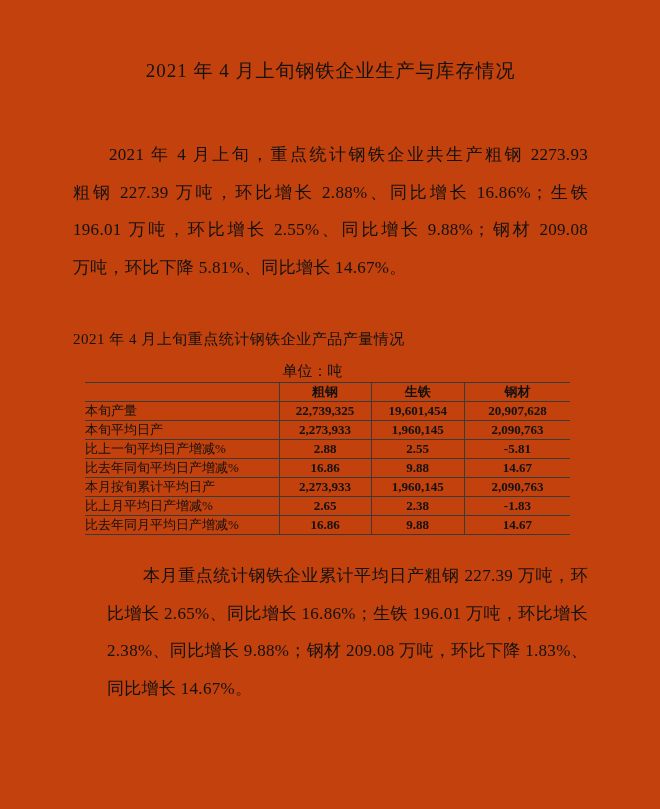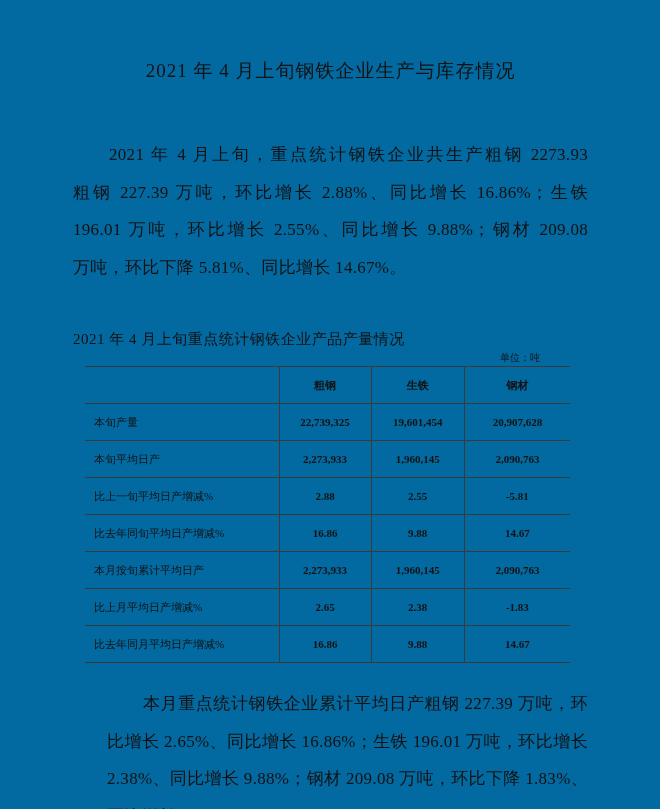--- a/index.html
+++ b/index.html
@@ -1,51 +1,51 @@
 <!DOCTYPE html>
 <html><head>
 <meta charset="utf-8">
 <style>
   html,body { margin:0; padding:0; background:#ffffff; }
   .page {
-    width:660px; height:809px; background:#0369a1; overflow:hidden;
+    width:660px; height:809px; background:#c2410c; overflow:hidden;
     font-family:"Liberation Serif","DejaVu Serif",serif;
     color:#121212; position:relative; box-sizing:border-box;
   }
   .content { padding:0 72px 0 73px; }
   .doc-title {
     margin:0; padding-top:58px; text-align:center;
     font-size:19px; font-weight:normal; letter-spacing:1px;
   }
   .para { font-size:17px; line-height:37.5px; letter-spacing:0.3px; }
   .para-1 { margin-top:52px; }
   .para-2 { margin-top:22px;margin-left:34px; }
   .line { width:100%; }
   .jl { text-align:justify; text-align-last:justify; }
   .ll { text-align:right; text-align-last:left; }
   .fl { text-indent:36px; }
   .tbl-caption {
     margin-top:44px; text-align:left; font-size:15px; letter-spacing:0.5px;
   }
   .tbl-unit {
     width:485px; margin-left:12px; box-sizing:border-box;
-    text-align:right; padding-right:30px; font-size:10px; margin-top:2px;
+    text-align:center; padding-right:30px; font-size:15px; margin-top:13px;
   }
   table.prod {
     border-collapse:collapse; table-layout:fixed;
     width:485px; margin-left:12px; margin-top:1px;
   }
   table.prod col.c-label { width:40%; }
   table.prod col.c-v1 { width:19%; }
   table.prod col.c-v2 { width:19.2%; }
   table.prod col.c-v3 { width:21.8%; }
   table.prod th, table.prod td {
     border:1px solid #3a3a3a;
-    height:18px; padding:9px; vertical-align:middle;
-    font-size:11px; line-height:18px;
+    height:18px; padding:0; vertical-align:middle;
+    font-size:13px; line-height:18px;
   }
   table.prod tr > *:first-child { border-left:none; }
   table.prod tr > *:last-child  { border-right:none; }
   table.prod th { font-weight:bold; text-align:center; }
   td.row-label { text-align:left; padding-left:8px; font-size:13px; }
   td.num { text-align:center; font-size:12.5px; font-family:"Liberation Serif","DejaVu Serif",serif;font-weight:bold; }
 </style>
 </head>
 <body>
 

